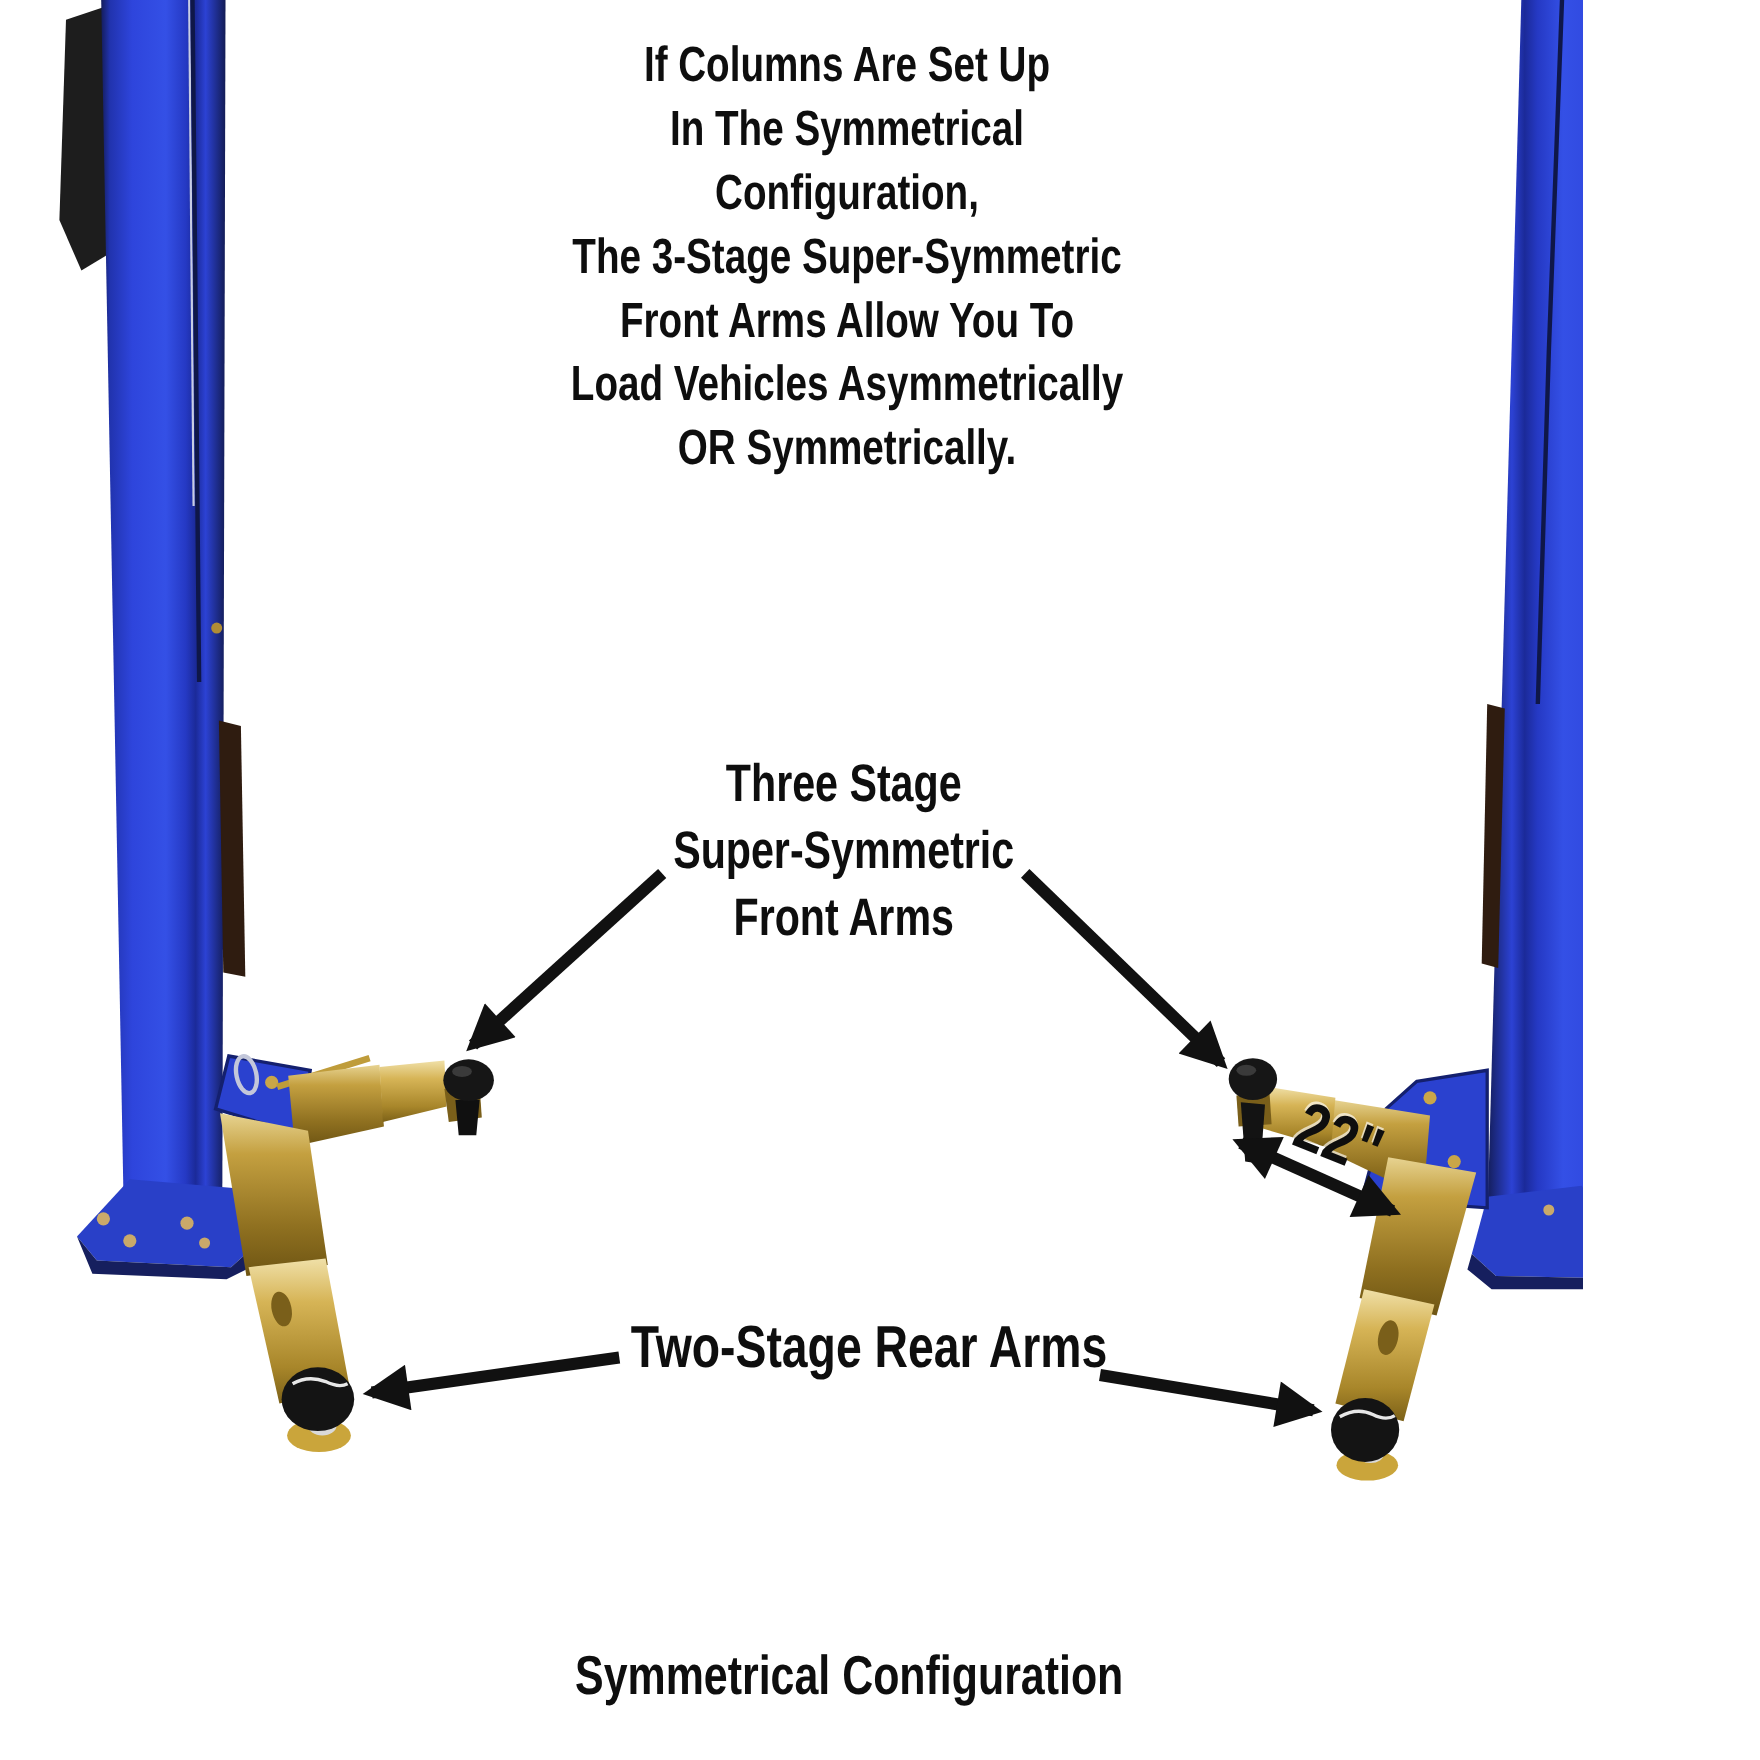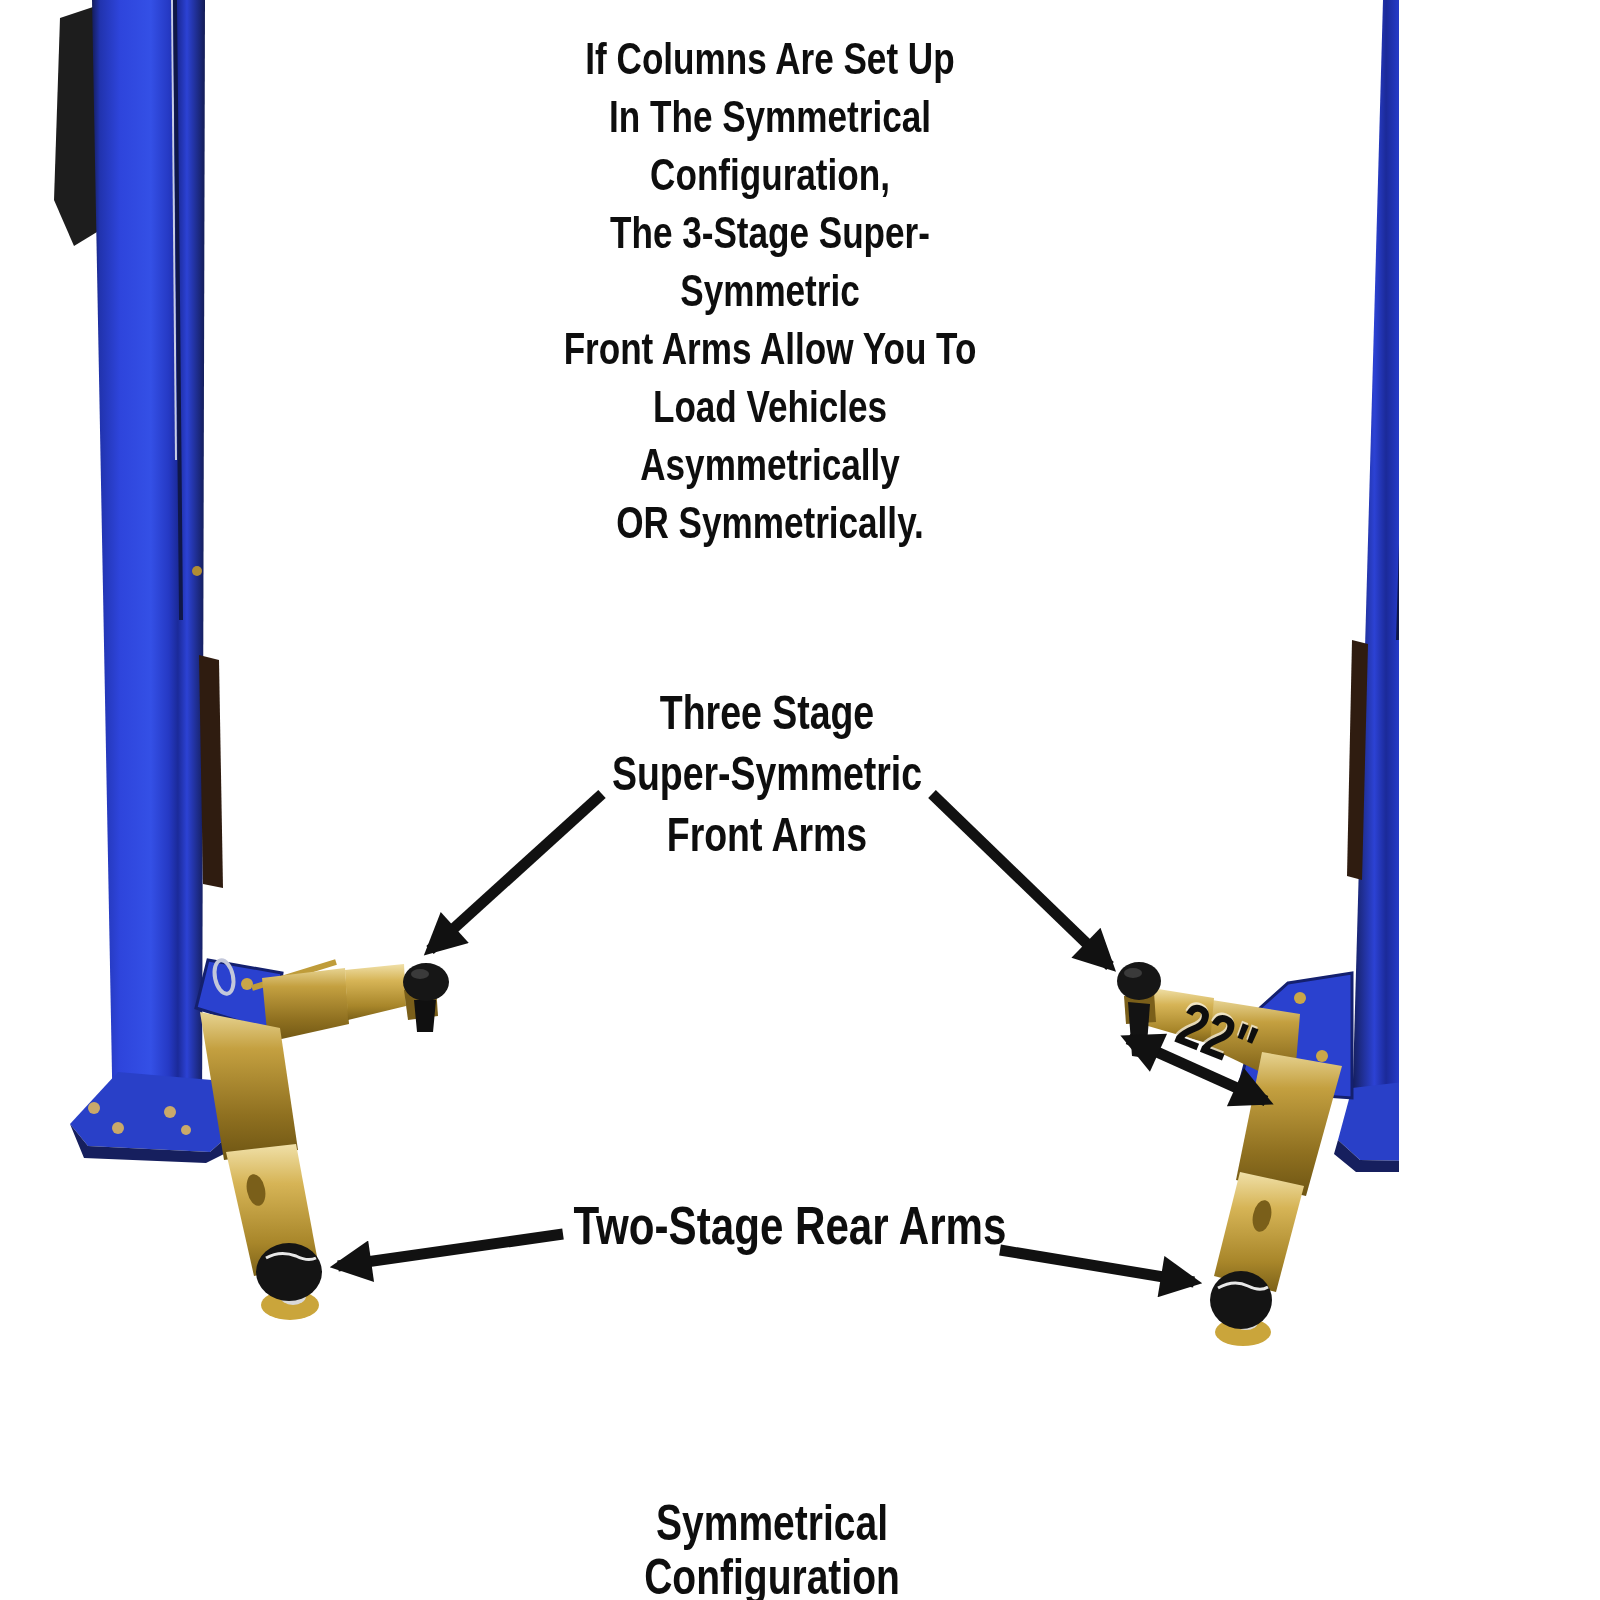--- a/index.html
+++ b/index.html
@@ -2,20 +2,21 @@
 <html><head>
 <meta charset="utf-8">
 <style>
   html,body{margin:0;padding:0;background:#ffffff;}
   .stage{
     position:relative;
     width:1399px;height:1600px;
     background:#ffffff;
     overflow:hidden;
     font-family:"Liberation Sans", sans-serif;
+    padding-left:40px;
   }
   .stage svg{position:absolute;left:0;top:0;}
   .txt{
     position:absolute;
     color:#0e0e0e;
     font-weight:700;
     text-align:center;
     white-space:pre-line;
     letter-spacing:0px;
   }

